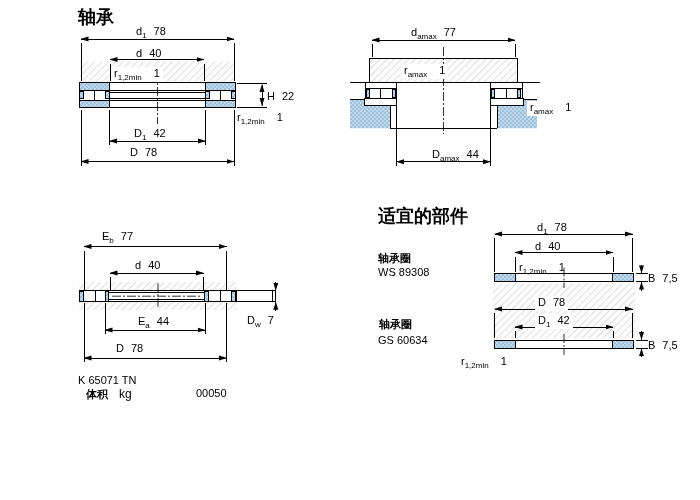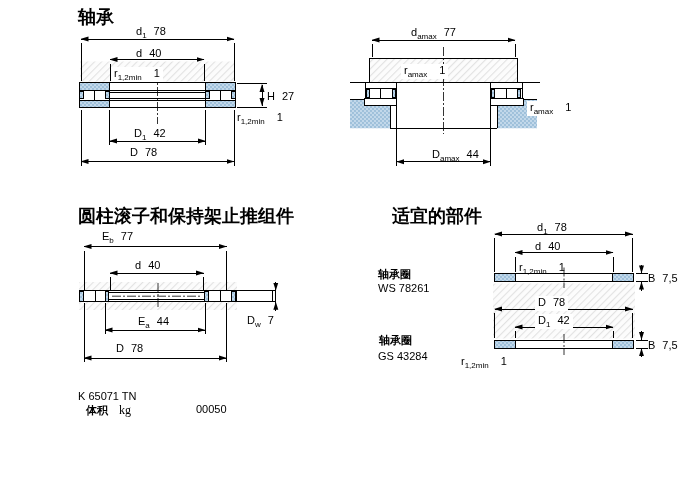--- a/index.html
+++ b/index.html
@@ -5,23 +5,23 @@
   html,body{margin:0;padding:0;background:#fff;}
   .page{position:relative;width:700px;height:500px;background:#fff;overflow:hidden;
         font-family:"Liberation Sans",sans-serif;color:#000;}
   .page svg{position:absolute;left:0;top:0;}
   .lbl{position:absolute;font-size:11px;line-height:1.1;white-space:nowrap;}
   .lbl sub{font-size:8px;line-height:1;vertical-align:-3px;}
   .lbl .v{margin-left:7px;margin-top:48px;}
   .lbl.g2 .v{margin-left:12px;}
   .wbg{background:#fff;padding:0 3px;}
   .cnt{position:absolute;font-size:18px;font-weight:bold;white-space:nowrap;}
-  .txt{position:absolute;font-size:11px;white-space:nowrap;margin-top:16px;}
+  .txt{position:absolute;font-size:11px;white-space:nowrap;}
   .cnl{font-weight:bold;}
-  .serif{font-family:Liberation Serif, serif;font-size:12px;}
+  .serif{font-family:Liberation Sans, sans-serif;font-size:12px;}
   
   .ln,.ext{stroke:#000;stroke-width:1;fill:none;shape-rendering:crispEdges;}
   .dim{stroke:#000;stroke-width:1;fill:none;shape-rendering:crispEdges;
        marker-start:url(#arr);marker-end:url(#arr);}
   .dime{stroke:#000;stroke-width:1;fill:none;shape-rendering:crispEdges;marker-end:url(#arr);}
   .cl{stroke:#000;stroke-width:0.8;fill:none;stroke-dasharray:9 2 2 2;}
   .wht{fill:#fff;stroke:#000;stroke-width:1;shape-rendering:crispEdges;}
   .steel{fill:url(#bluedot);stroke:#000;stroke-width:1;shape-rendering:crispEdges;}
   .steelnb{fill:url(#bluedot);stroke:none;}
   .hatch{fill:url(#hatchp);stroke:none;}
@@ -155,42 +155,41 @@
       <path class="dime" d="M641.5,331.2 V339.6"></path>
       <path class="dime" d="M641.5,357.2 V348.8"></path>
     </g>
   </svg>
 
   <div class="cnt" style="left:78px;top:5px">轴承</div>
 
   <div class="lbl" style="left:136px;top:25px"><span>d</span><sub>1</sub><span class="v">78</span></div>
   <div class="lbl" style="left:136px;top:46.5px"><span>d</span><sub></sub><span class="v">40</span></div>
   <div class="lbl g2 wbg" style="left:111px;top:66.5px"><span>r</span><sub>1,2min</sub><span class="v">1</span></div>
-  <div class="lbl" style="left:267px;top:89.5px"><span>H</span><sub></sub><span class="v">27</span></div>
+  <div class="lbl" style="left:267px;top:89.5px"><span>H</span><sub></sub><span class="v">22</span></div>
   <div class="lbl g2" style="left:237px;top:110.5px"><span>r</span><sub>1,2min</sub><span class="v">1</span></div>
   <div class="lbl" style="left:134px;top:126.5px"><span>D</span><sub>1</sub><span class="v">42</span></div>
   <div class="lbl" style="left:130px;top:146px"><span>D</span><sub></sub><span class="v">78</span></div>
 
   <div class="lbl" style="left:411px;top:25.5px"><span>d</span><sub>amax</sub><span class="v">77</span></div>
   <div class="lbl g2 wbg" style="left:401px;top:64px"><span>r</span><sub>amax</sub><span class="v">1</span></div>
   <div class="lbl g2 wbg" style="left:527px;top:100.5px"><span>r</span><sub>amax</sub><span class="v">1</span></div>
   <div class="lbl" style="left:432px;top:147.5px"><span>D</span><sub>amax</sub><span class="v">44</span></div>
 
-  <div class="cnt" style="left:78px;top:203.5px">圆柱滚子和保持架止推组件</div>
   <div class="lbl" style="left:102px;top:230px"><span>E</span><sub>b</sub><span class="v">77</span></div>
   <div class="lbl" style="left:135px;top:258.5px"><span>d</span><sub></sub><span class="v">40</span></div>
   <div class="lbl" style="left:138px;top:314.5px"><span>E</span><sub>a</sub><span class="v">44</span></div>
   <div class="lbl" style="left:116px;top:342px"><span>D</span><sub></sub><span class="v">78</span></div>
   <div class="lbl" style="left:247px;top:314px"><span>D</span><sub>w</sub><span class="v">7</span></div>
 
-  <div class="cnt" style="left:392px;top:203.5px">适宜的部件</div>
+  <div class="cnt" style="left:378px;top:203.5px">适宜的部件</div>
   <div class="txt cnl" style="left:378px;top:250.5px">轴承圈</div>
-  <div class="txt" style="left:378px;top:265.5px">WS 78261</div>
+  <div class="txt" style="left:378px;top:265.5px">WS 89308</div>
   <div class="txt cnl" style="left:379px;top:317px">轴承圈</div>
-  <div class="txt" style="left:378px;top:334px">GS 43284</div>
+  <div class="txt" style="left:378px;top:334px">GS 60634</div>
 
   <div class="lbl" style="left:537px;top:220.5px"><span>d</span><sub>1</sub><span class="v">78</span></div>
   <div class="lbl" style="left:535px;top:239.5px"><span>d</span><sub></sub><span class="v">40</span></div>
   <div class="lbl g2" style="left:519px;top:260.5px"><span>r</span><sub>1,2min</sub><span class="v">1</span></div>
   <div class="lbl" style="left:648px;top:272px"><span>B</span><sub></sub><span class="v">7,5</span></div>
   <div class="lbl wbg" style="left:535px;top:295.5px"><span>D</span><sub></sub><span class="v">78</span></div>
   <div class="lbl wbg" style="left:535px;top:313.5px"><span>D</span><sub>1</sub><span class="v">42</span></div>
   <div class="lbl" style="left:648px;top:338.5px"><span>B</span><sub></sub><span class="v">7,5</span></div>
   <div class="lbl g2" style="left:461px;top:355px"><span>r</span><sub>1,2min</sub><span class="v">1</span></div>
 

